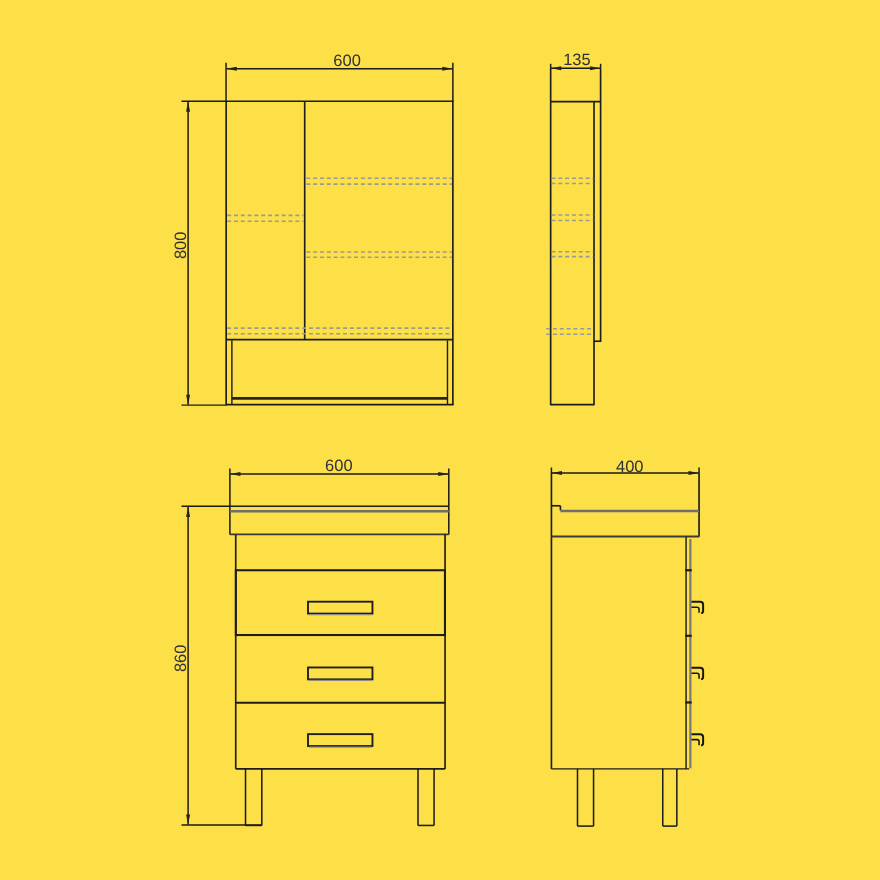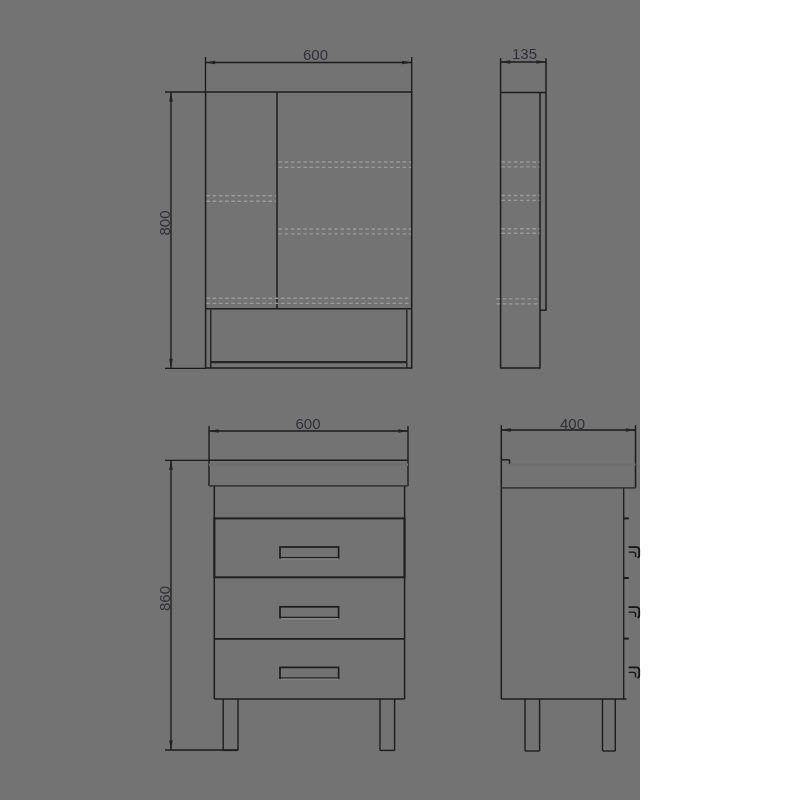--- a/index.html
+++ b/index.html
@@ -1,16 +1,16 @@
 <!DOCTYPE html>
 <html><head>
 <meta charset="utf-8">
 <style>
   html,body{margin:0;padding:0;background:#ffffff;}
-  .wrap{width:640px;height:800px;position:relative;background:#737373;}
+  .wrap{width:800px;height:800px;position:relative;background:#fde047;}
   svg{display:block;}
   text{font-family:"Liberation Sans", sans-serif;fill:#30303a;}
 </style>
 </head>
 <body>
 <div class="wrap">
 <svg width="800" height="800" viewBox="0 0 800 800" fill="none">
 <defs></defs>
 
 <g stroke="#1b1b1b" stroke-width="1.35">

